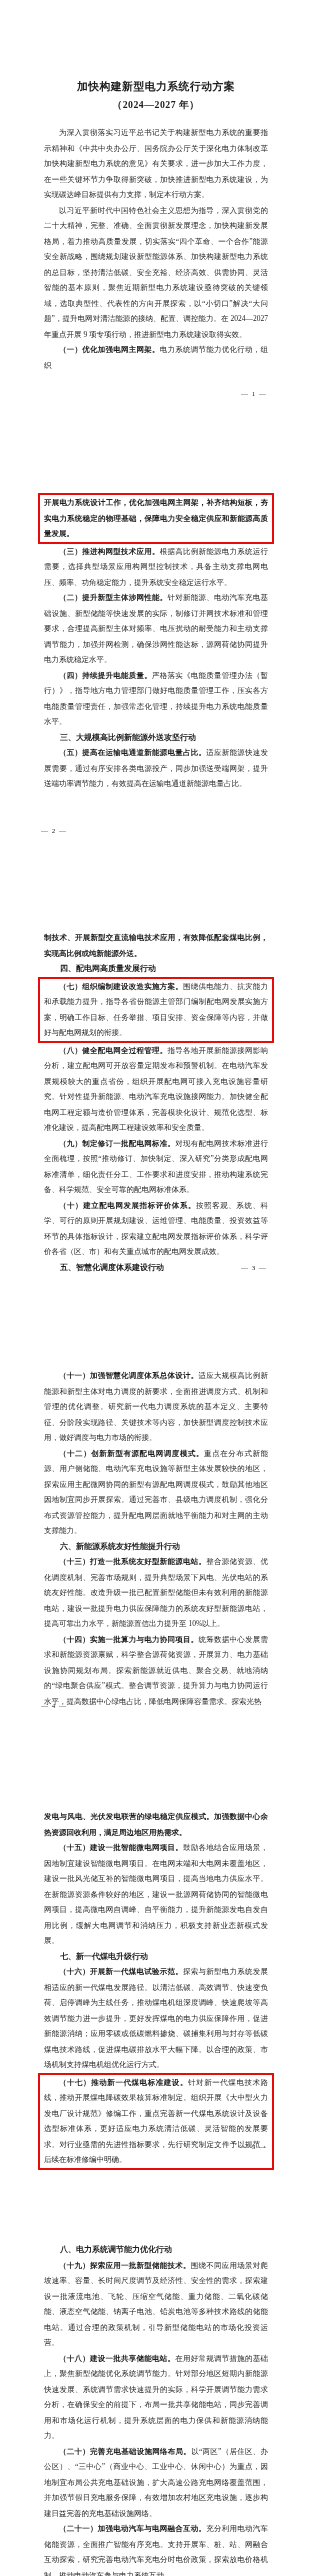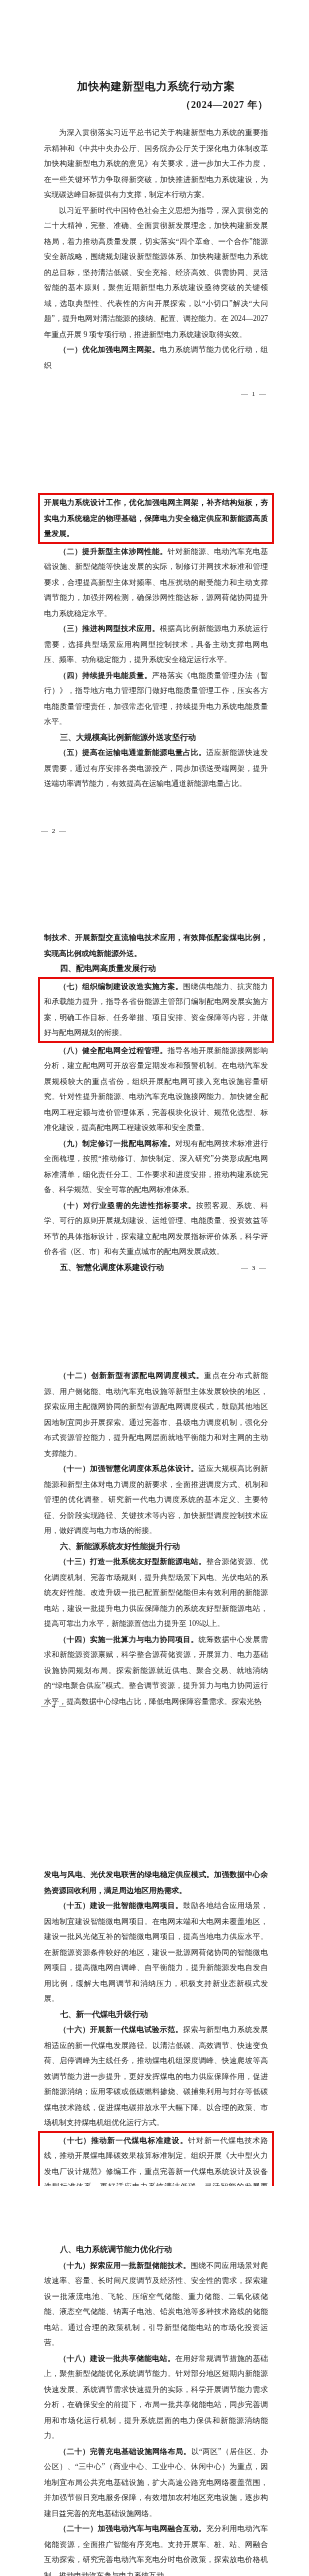--- a/index.html
+++ b/index.html
@@ -11,21 +11,21 @@
   .page{
     position:absolute;left:0;width:309px;height:437px;box-sizing:border-box;
     padding:56px 41px 0 44px;background:#ffffff;
   }
   .page.first{padding-top:0;}
   .title{
     margin:77px 0 0;text-align:center;font-weight:bold;font-size:10.8px;
     line-height:18.5px;text-indent:0;letter-spacing:0.5px;
   }
   .subtitle{
-    margin:0 0 12.4px;text-align:right;font-weight:bold;font-size:9.8px;
+    margin:0 0 12.4px;text-align:center;font-weight:bold;font-size:9.8px;
     line-height:17.5px;text-indent:0;letter-spacing:0.5px;
   }
   .p{
     margin:0;font-size:7.5px;line-height:15.5px;text-align:justify;
     text-indent:2em;word-break:break-all;overflow-wrap:anywhere;
   }
   .pc{text-indent:0;font-weight:bold;}
   .h{
     margin:0;font-size:8px;line-height:15.5px;font-weight:bold;text-indent:2em;
     font-family:"Liberation Sans","DejaVu Sans",sans-serif;word-break:break-all;
@@ -50,48 +50,48 @@
       <p class="subtitle">（2024—2027 年）</p>
       <p class="p">为深入贯彻落实习近平总书记关于构建新型电力系统的重要指示精神和《中共中央办公厅、国务院办公厅关于深化电力体制改革加快构建新型电力系统的意见》有关要求，进一步加大工作力度，在一些关键环节力争取得新突破，加快推进新型电力系统建设，为实现碳达峰目标提供有力支撑，制定本行动方案。</p>
       <p class="p">以习近平新时代中国特色社会主义思想为指导，深入贯彻党的二十大精神，完整、准确、全面贯彻新发展理念，加快构建新发展格局，着力推动高质量发展，切实落实“四个革命、一个合作”能源安全新战略，围绕规划建设新型能源体系、加快构建新型电力系统的总目标，坚持清洁低碳、安全充裕、经济高效、供需协同、灵活智能的基本原则，聚焦近期新型电力系统建设亟待突破的关键领域，选取典型性、代表性的方向开展探索，以“小切口”解决“大问题”，提升电网对清洁能源的接纳、配置、调控能力。在 2024—2027 年重点开展 9 项专项行动，推进新型电力系统建设取得实效。</p>
       <p class="p"><span class="lead">（一）优化加强电网主网架。</span><span>电力系统调节能力优化行动，组织</span></p>
       <div class="pagenum right">— 1 —</div>
     </section>
     <section class="page" style="top: 437px;">
       <div class="box">
         <p class="p pc">开展电力系统设计工作，优化加强电网主网架，补齐结构短板，夯实电力系统稳定的物理基础，保障电力安全稳定供应和新能源高质量发展。</p>
       </div>
+      <p class="p"><span class="lead">（三）推进构网型技术应用。</span><span>根据高比例新能源电力系统运行需要，选择典型场景应用构网型控制技术，具备主动支撑电网电压、频率、功角稳定能力，提升系统安全稳定运行水平。</span></p>
       <p class="p"><span class="lead">（二）提升新型主体涉网性能。</span><span>针对新能源、电动汽车充电基础设施、新型储能等快速发展的实际，制修订并网技术标准和管理要求，合理提高新型主体对频率、电压扰动的耐受能力和主动支撑调节能力，加强并网检测，确保涉网性能达标，源网荷储协同提升电力系统稳定水平。</span></p>
-      <p class="p"><span class="lead">（三）推进构网型技术应用。</span><span>根据高比例新能源电力系统运行需要，选择典型场景应用构网型控制技术，具备主动支撑电网电压、频率、功角稳定能力，提升系统安全稳定运行水平。</span></p>
       <p class="p"><span class="lead">（四）持续提升电能质量。</span><span>严格落实《电能质量管理办法（暂行）》，指导地方电力管理部门做好电能质量管理工作，压实各方电能质量管理责任，加强常态化管理，持续提升电力系统电能质量水平。</span></p>
       <h2 class="h">三、大规模高比例新能源外送攻坚行动</h2>
       <p class="p"><span class="lead">（五）提高在运输电通道新能源电量占比。</span><span>适应新能源快速发展需要，通过有序安排各类电源投产，同步加强送受端网架，提升送端功率调节能力，有效提高在运输电通道新能源电量占比。</span></p>
       <div class="pagenum left">— 2 —</div>
     </section>
     <section class="page" style="top: 874px;">
       <p class="p pc">制技术、开展新型交直流输电技术应用，有效降低配套煤电比例，实现高比例或纯新能源外送。</p>
       <h2 class="h">四、配电网高质量发展行动</h2>
       <div class="box">
         <p class="p"><span class="lead">（七）组织编制建设改造实施方案。</span><span>围绕供电能力、抗灾能力和承载能力提升，指导各省份能源主管部门编制配电网发展实施方案，明确工作目标、任务举措、项目安排、资金保障等内容，并做好与配电网规划的衔接。</span></p>
       </div>
       <p class="p"><span class="lead">（八）健全配电网全过程管理。</span><span>指导各地开展新能源接网影响分析，建立配电网可开放容量定期发布和预警机制。在电动汽车发展规模较大的重点省份，组织开展配电网可接入充电设施容量研究。针对性提升新能源、电动汽车充电设施接网能力。加快健全配电网工程定额与造价管理体系，完善模块化设计、规范化选型、标准化建设，提高配电网工程建设效率和安全质量。</span></p>
       <p class="p"><span class="lead">（九）制定修订一批配电网标准。</span><span>对现有配电网技术标准进行全面梳理，按照“推动修订、加快制定、深入研究”分类形成配电网标准清单，细化责任分工、工作要求和进度安排，推动构建系统完备、科学规范、安全可靠的配电网标准体系。</span></p>
-      <p class="p"><span class="lead">（十）对行业亟需的先进性指标要求。</span><span>按照客观、系统、科学、可行的原则开展规划建设、运维管理、电能质量、投资效益等环节的具体指标设计，探索建立配电网发展指标评价体系，科学评价各省（区、市）和有关重点城市的配电网发展成效。</span></p>
+      <p class="p"><span class="lead">（十）建立配电网发展指标评价体系。</span><span>按照客观、系统、科学、可行的原则开展规划建设、运维管理、电能质量、投资效益等环节的具体指标设计，探索建立配电网发展指标评价体系，科学评价各省（区、市）和有关重点城市的配电网发展成效。</span></p>
       <h2 class="h">五、智慧化调度体系建设行动</h2>
       <div class="pagenum right">— 3 —</div>
     </section>
     <section class="page" style="top: 1312px;">
+      <p class="p"><span class="lead">（十一）加强智慧化调度体系总体设计。</span><span>适应大规模高比例新能源和新型主体对电力调度的新要求，全面推进调度方式、机制和管理的优化调整。研究新一代电力调度系统的基本定义、主要特征、分阶段实现路径、关键技术等内容，加快新型调度控制技术应用，做好调度与电力市场的衔接。</span></p>
       <p class="p"><span class="lead">（十二）创新新型有源配电网调度模式。</span><span>重点在分布式新能源、用户侧储能、电动汽车充电设施等新型主体发展较快的地区，探索应用主配微网协同的新型有源配电网调度模式，鼓励其他地区因地制宜同步开展探索。通过完善市、县级电力调度机制，强化分布式资源管控能力，提升配电网层面就地平衡能力和对主网的主动支撑能力。</span></p>
-      <p class="p"><span class="lead">（十一）加强智慧化调度体系总体设计。</span><span>适应大规模高比例新能源和新型主体对电力调度的新要求，全面推进调度方式、机制和管理的优化调整。研究新一代电力调度系统的基本定义、主要特征、分阶段实现路径、关键技术等内容，加快新型调度控制技术应用，做好调度与电力市场的衔接。</span></p>
       <h2 class="h">六、新能源系统友好性能提升行动</h2>
       <p class="p"><span class="lead">（十三）打造一批系统友好型新能源电站。</span><span>整合源储资源、优化调度机制、完善市场规则，提升典型场景下风电、光伏电站的系统友好性能。改造升级一批已配置新型储能但未有效利用的新能源电站，建设一批提升电力供应保障能力的系统友好型新能源电站，提高可靠出力水平，新能源置信出力提升至 10%以上。</span></p>
       <p class="p"><span class="lead">（十四）实施一批算力与电力协同项目。</span><span>统筹数据中心发展需求和新能源资源禀赋，科学整合源荷储资源，开展算力、电力基础设施协同规划布局。探索新能源就近供电、聚合交易、就地消纳的“绿电聚合供应”模式。整合调节资源，提升算力与电力协同运行水平，提高数据中心绿电占比，降低电网保障容量需求。探索光热</span></p>
       <div class="pagenum left">— 4 —</div>
     </section>
-    <section class="page" style="top: 1811px;">
+    <section class="page" style="top: 1753px;">
       <p class="p pc">发电与风电、光伏发电联营的绿电稳定供应模式。加强数据中心余热资源回收利用，满足周边地区用热需求。</p>
       <p class="p"><span class="lead">（十五）建设一批智能微电网项目。</span><span>鼓励各地结合应用场景，因地制宜建设智能微电网项目。在电网末端和大电网未覆盖地区，建设一批风光储互补的智能微电网项目，提高当地电力供应水平。在新能源资源条件较好的地区，建设一批源网荷储协同的智能微电网项目，提高微电网自调峰、自平衡能力，提升新能源发电自发自用比例，缓解大电网调节和消纳压力，积极支持新业态新模式发展。</span></p>
       <h2 class="h">七、新一代煤电升级行动</h2>
       <p class="p"><span class="lead">（十六）开展新一代煤电试验示范。</span><span>探索与新型电力系统发展相适应的新一代煤电发展路径。以清洁低碳、高效调节、快速变负荷、启停调峰为主线任务，推动煤电机组深度调峰、快速爬坡等高效调节能力进一步提升，更好发挥煤电的电力供应保障作用，促进新能源消纳；应用零碳或低碳燃料掺烧、碳捕集利用与封存等低碳煤电技术路线，促进煤电碳排放水平大幅下降。以合理的政策、市场机制支持煤电机组优化运行方式。</span></p>
       <div class="box">
         <p class="p"><span class="lead">（十七）推动新一代煤电标准建设。</span><span>针对新一代煤电技术路线，推动开展煤电降碳效果核算标准制定。组织开展《大中型火力发电厂设计规范》修编工作，重点完善新一代煤电系统设计及设备选型标准体系，更好适应电力系统清洁低碳、灵活智能的发展要求。对行业亟需的先进性指标要求，先行研究制定文件予以规范，后续在标准修编中明确。</span></p>
       </div>
       <div class="pagenum right">— 5 —</div>
     </section>
     <section class="page" style="top: 2186px;">

